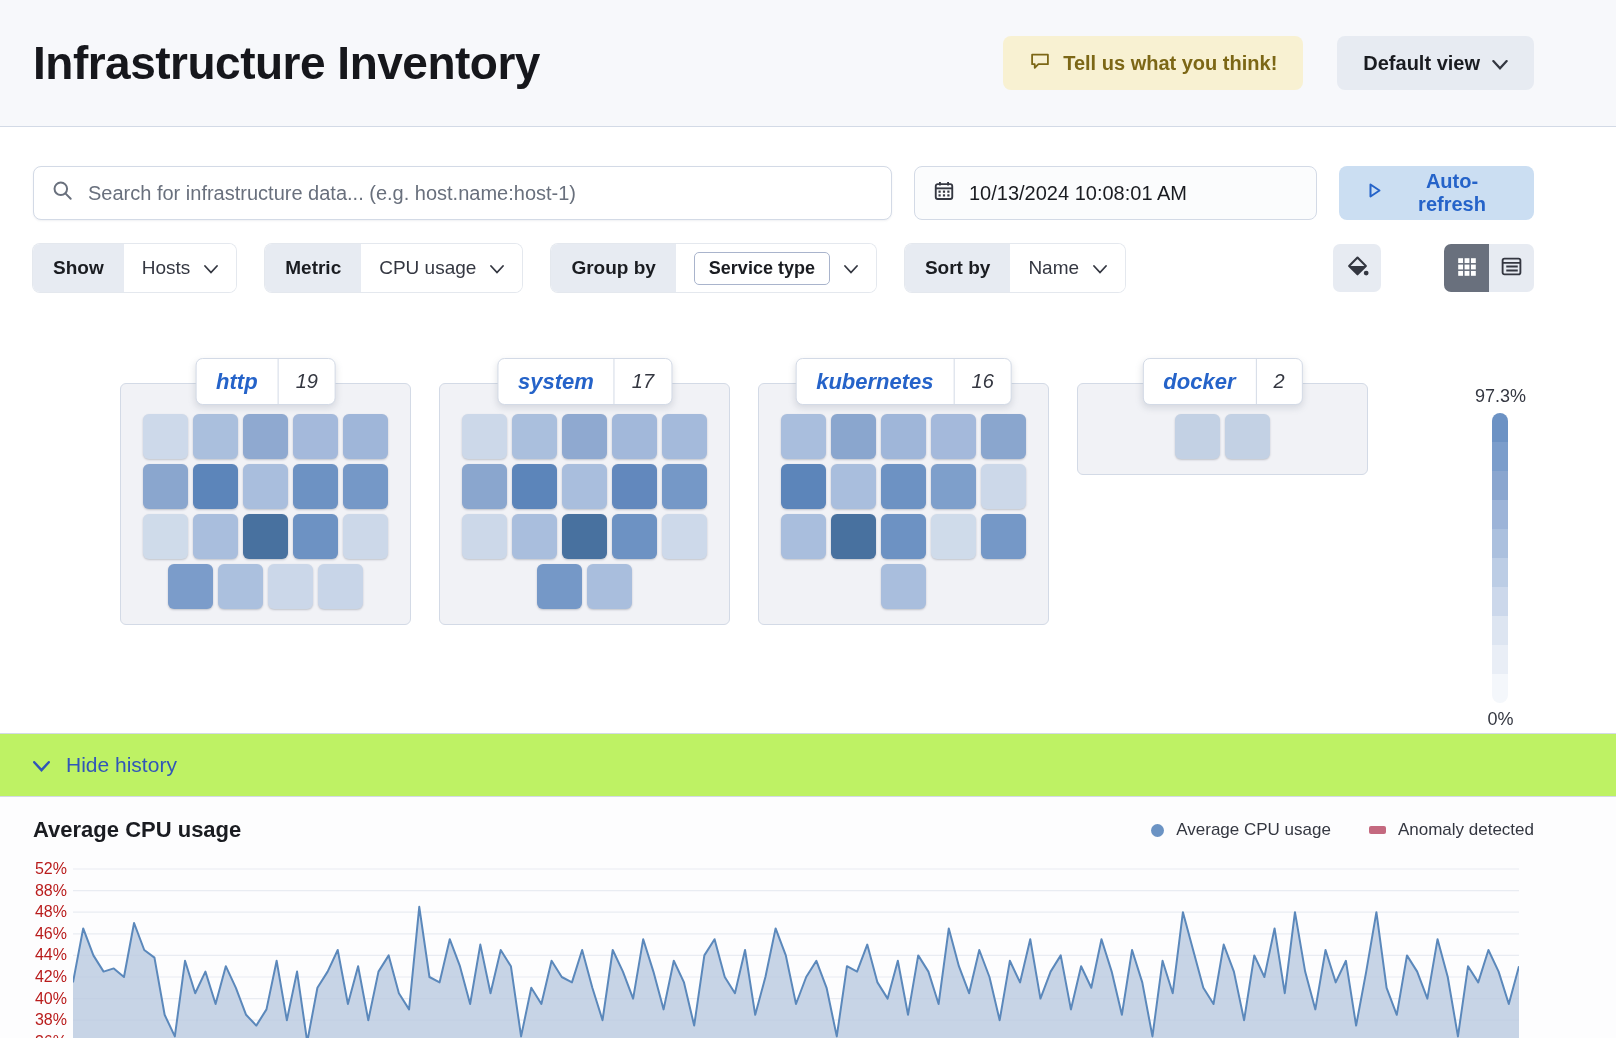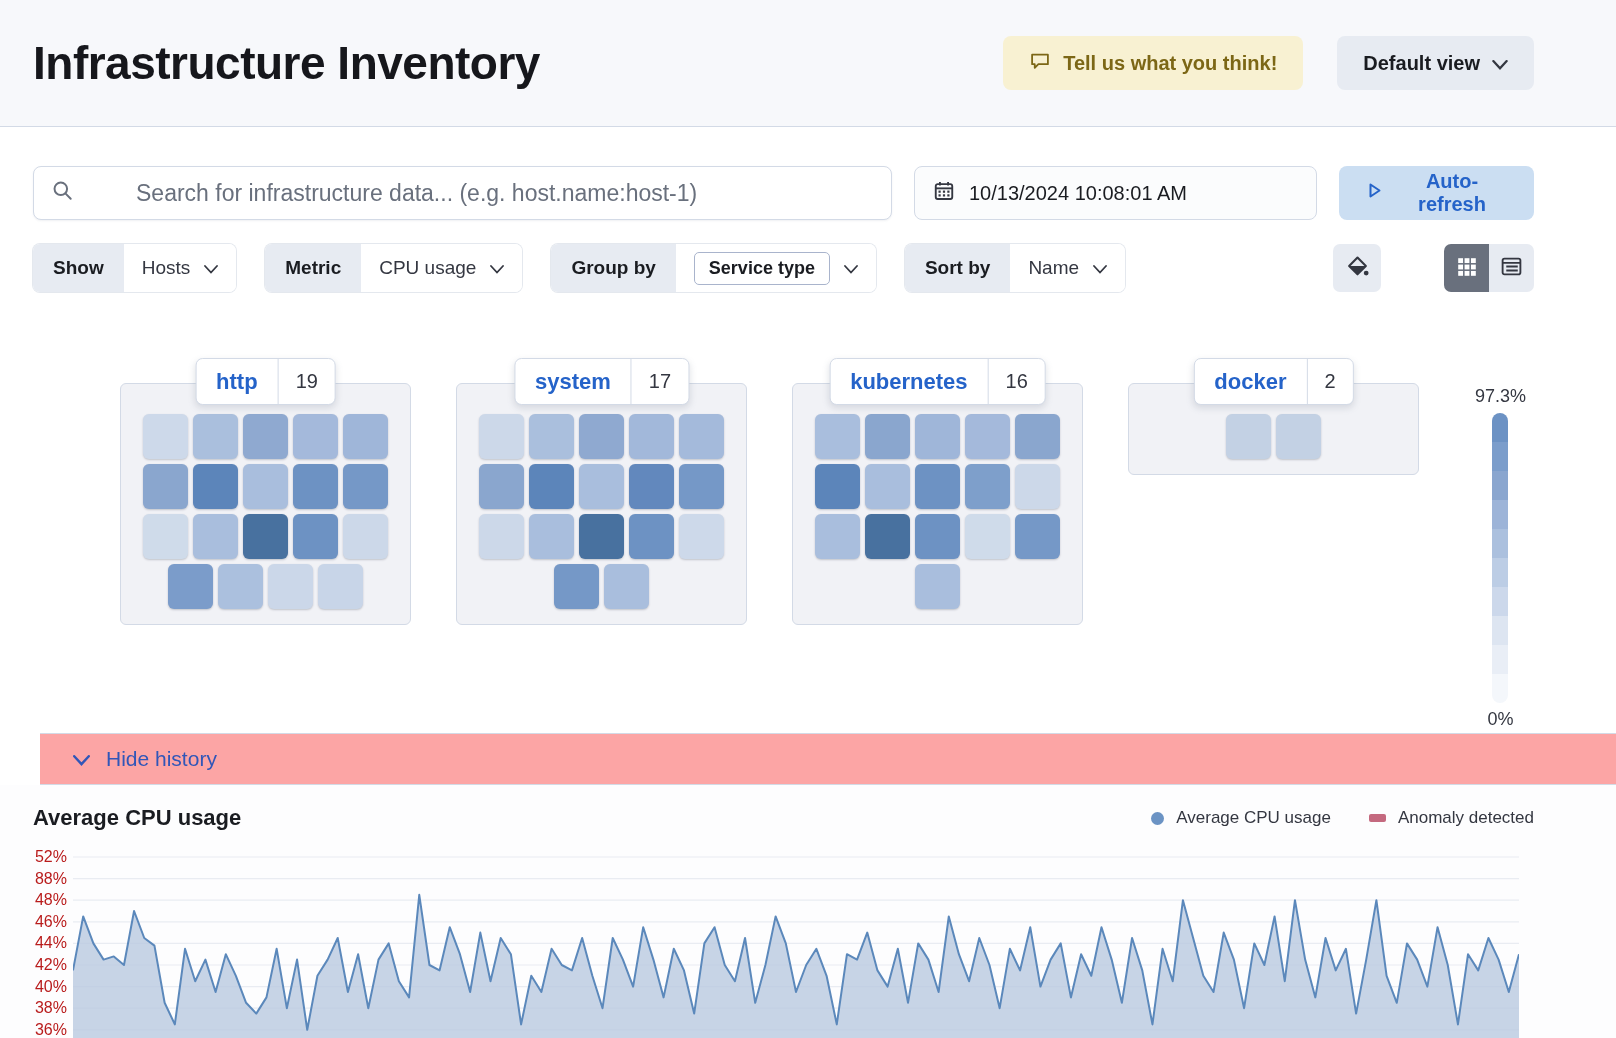--- a/index.html
+++ b/index.html
@@ -19,22 +19,22 @@
          border-radius:8px; font-size:20px; font-weight:600; cursor:pointer; border:none;
          font-family:"Liberation Sans",sans-serif; }
   .feedback-btn { background:#f8f1d2; color:#7c6716; }
   .view-btn { background:#e7ebf2; color:#1a1c21; margin-left:34px; }
   .chev { flex:none; }
   
   .toolbar { display:flex; gap:22px; padding:39px 82px 0 33px; }
   .search-box { flex:1; display:flex; align-items:center; gap:14px; background:#fff;
     border:1px solid #d3dae6; border-radius:8px; height:54px; padding:0 18px;
     box-shadow:0 1px 2px rgba(152,162,179,.15); }
-  .search-box input { border:none; outline:none; flex:1; font-size:23px; color:#343741;
-    font-family:"Liberation Sans",sans-serif; background:transparent;margin-left:48px; }
+  .search-box input { border:none; outline:none; flex:1; font-size:20px; color:#343741;
+    font-family:"Liberation Sans",sans-serif; background:transparent; }
   .search-box input::placeholder { color:#69707d; }
   .date-box { width:403px; display:flex; align-items:center; gap:14px; background:#fbfcfd;
     border:1px solid #d3dae6; border-radius:8px; height:54px; padding:0 18px;
     font-size:20px; color:#1a1c21; }
   .refresh-btn { width:195px; justify-content:center; background:#cbdef2; color:#2563c9; }
   
   .filter-row { display:flex; align-items:center; padding:24px 82px 0 33px; gap:29px; }
   .filter-group { display:flex; align-items:stretch; height:48px; border-radius:7px;
     overflow:hidden; box-shadow:0 0 0 1px #e4e8ee; }
   .fg-label { background:#e7ebf2; font-weight:700; font-size:19px; color:#1a1c21;
@@ -45,40 +45,40 @@
     font-size:18px; color:#1a1c21; background:#fff; }
   .icon-btn { width:48px; height:48px; background:#e7ebf2; border-radius:7px; border:none;
     display:flex; align-items:center; justify-content:center; cursor:pointer; }
   .toggle { display:flex; margin-left:34px; border-radius:7px; overflow:hidden; }
   .toggle-btn { width:45px; height:48px; border:none; display:flex; align-items:center;
     justify-content:center; cursor:pointer; }
   .toggle-btn.sel { background:#69707d; }
   .toggle-btn.unsel { background:#e7ebf2; }
   
   .waffle-section { position:relative; height:350px; }
-  .groups-row { display:flex; gap:45px; padding-left:120px; margin-top:91px; align-items:flex-start; }
+  .groups-row { display:flex; gap:28px; padding-left:120px; margin-top:91px; align-items:flex-start;font-style:italic; }
   .group-card { position:relative; width:291px; background:#f1f2f6; border:1px solid #d3dae6;
     border-radius:6px; }
   .card-body { padding:30px 10px 15px; display:flex; flex-direction:column; gap:5px; align-items:center; }
   .w-row { display:flex; gap:5px; justify-content:center; }
   .square { width:45px; height:45px; border-radius:6px; box-shadow:0 1px 2px rgba(50,60,80,.25); cursor:pointer; }
   .badge { position:absolute; top:-26px; left:50%; transform:translateX(-50%); background:#fff;
     border:1px solid #d3dae6; border-radius:7px; height:47px; display:flex; align-items:center;
     box-shadow:0 3px 7px rgba(100,110,130,.2); white-space:nowrap; }
   .badge-name { padding:0 20px; color:#2563c9; font-weight:700; font-size:22px; cursor:pointer; }
   .badge-count { padding:0 17px; color:#343741; font-size:20px; border-left:1px solid #d3dae6;
     height:100%; display:flex; align-items:center; }
   .scale-wrap { position:absolute; top:3px; right:90px; display:flex; flex-direction:column;
     align-items:center; gap:6px; }
   .scale-label { font-size:18px; color:#343741; }
   .scale-bar { width:16px; border-radius:9px; overflow:hidden; display:flex; flex-direction:column; }
   .scale-step { width:16px; height:29px; }
   
-  .history-row { border-top:1px solid #d3dae6; border-bottom:1px solid #d3dae6; height:52px;
-    display:flex; align-items:center; padding-left:33px; background:#fca5a5;margin-left:40px; }
+  .history-row { border-top:1px solid #d3dae6; border-bottom:1px solid #d3dae6; height:64px;
+    display:flex; align-items:center; padding-left:33px; background:#bef264; }
   .history-link { display:flex; align-items:center; gap:16px; color:#3156b8; font-size:21px;
     cursor:pointer; }
   
   .chart-section { padding:20px 82px 0 33px; background:#fdfdfe; }
   .chart-head { display:flex; align-items:center; }
   .chart-title { font-size:22px; font-weight:700; color:#1a1c21; }
   .legend { display:flex; align-items:center; gap:38px; }
   .legend-item { display:flex; align-items:center; gap:12px; font-size:17px; color:#343741; cursor:pointer; }
   .dot { width:13px; height:13px; border-radius:50%; }
   .rectm { width:17px; height:8px; border-radius:2px; }

